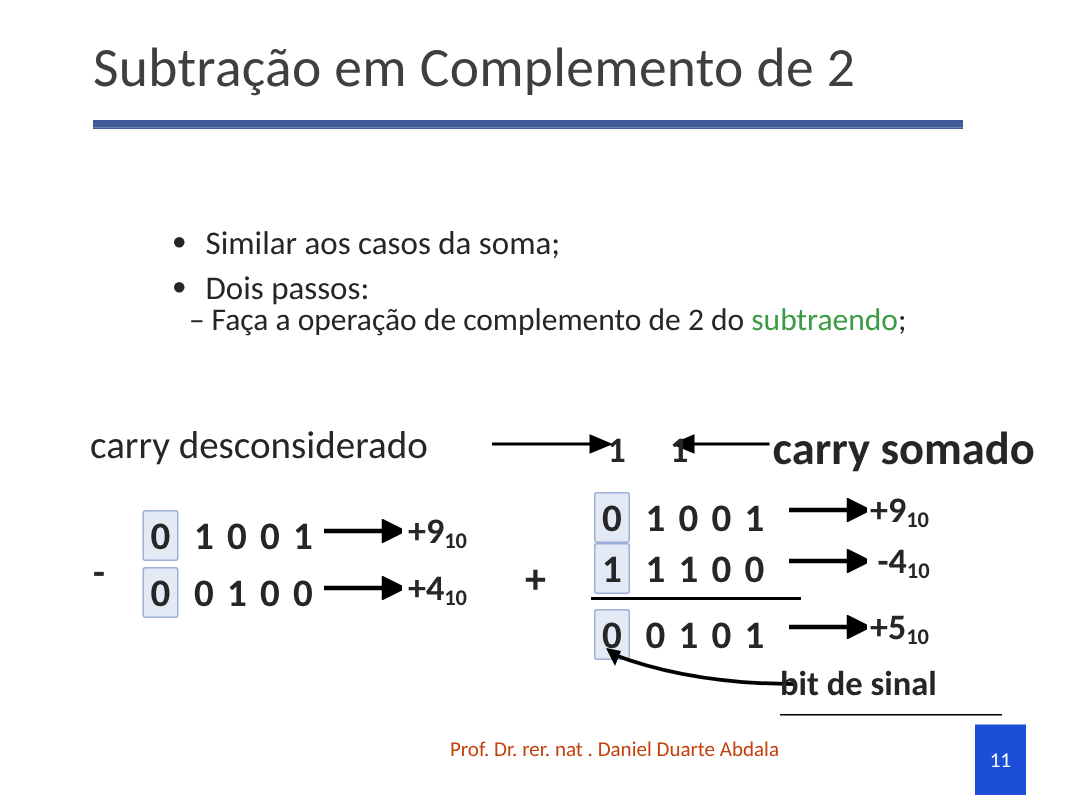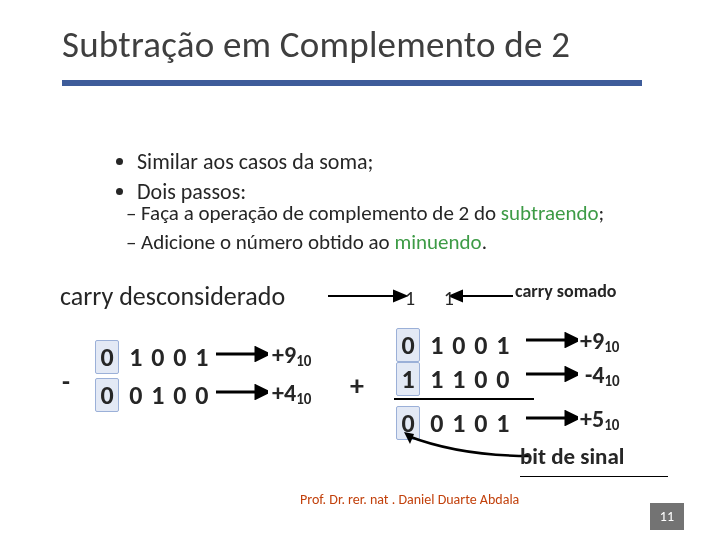--- a/index.html
+++ b/index.html
@@ -7,63 +7,62 @@
   .title{position:absolute;left:62px;top:22px;font-size:37px;color:#3f3f3f;letter-spacing:.2px}
   .rule{position:absolute;left:62px;top:80px;width:580px;height:10px;border-top:5px solid #3e5c9a}
   .rule:after{content:"";position:absolute;left:0;top:0;width:580px;border-top:1.5px solid #3e5c9a}
   .bullets{position:absolute;left:75px;top:125px;font-size:22px;line-height:1.35}
   .bullets li{list-style:disc;margin-left:22px}
   .subs{position:absolute;left:110px;top:198px;font-size:21px;line-height:1.35}
   .subs div{margin:1px 16px}
   .dash{display:inline-block;width:15px}
   .kw{color:#3d9b46}
   .sec-carry-l{position:absolute;left:60px;top:280px;font-size:26px;font-weight:400}
-  .sec-carry-r{position:absolute;left:515px;top:280px;font-size:18px;font-weight:700}
+  .sec-carry-r{position:absolute;left:515px;top:280px;font-size:31px;font-weight:700}
   .arrow-c{position:absolute;stroke:#000;fill:none;stroke-width:2}
    
   .minus{position:absolute;left:62px;top:365px;font-size:26px;font-weight:700}
   .bits{font-family:Calibri,Arial,sans-serif;font-size:26px;font-weight:700;letter-spacing:0}
   .cell{display:inline-block;width:22px;text-align:center}
   .hl{background:#e3e9f5;border:1px solid #9bb0d8;border-radius:2px}
   .rowL1{position:absolute;left:95px;top:340px}
   .rowL2{position:absolute;left:95px;top:378px}
   .arrR{position:absolute;stroke:#000;fill:#000;stroke-width:3}
   .valL1{position:absolute;left:272px;top:340px;font-size:24px;font-weight:700}
   .valL2{position:absolute;left:272px;top:378px;font-size:24px;font-weight:700}
   .sub10{font-size:15px;vertical-align:-3px}
   
   .plus{position:absolute;left:350px;top:368px;font-size:28px;font-weight:700}
-  .carry11{position:absolute;left:405px;top:286px;font-size:20px;font-weight:400;letter-spacing:12px}
+  .carry11{position:absolute;left:405px;top:286px;font-size:24px;font-weight:700;letter-spacing:12px}
   .rowR1{position:absolute;left:396px;top:328px}
   .rowR2{position:absolute;left:396px;top:362px}
   .rowR3{position:absolute;left:396px;top:406px}
   .hrR{position:absolute;left:394px;top:398px;width:140px;border-top:2px solid #000}
   .valR1{position:absolute;left:580px;top:326px;font-size:24px;font-weight:700}
   .valR2{position:absolute;left:585px;top:360px;font-size:24px;font-weight:700}
   .valR3{position:absolute;left:580px;top:404px;font-size:24px;font-weight:700}
   .bitde{position:absolute;left:520px;top:442px;font-size:23px;font-weight:700}
   .hrB{position:absolute;left:520px;top:476px;width:148px;border-top:1.5px solid #000}
   .footer{position:absolute;left:300px;top:491px;font-size:14px;color:#c2410c}
-  .page{position:absolute;right:12px;bottom:10px;background:#737373;color:#fff;font-size:14px;padding:5px 10px}
+  .page{position:absolute;right:12px;bottom:10px;background:#1d4ed8;color:#fff;font-size:14px;padding:15px 10px}
 </style>
 </head>
 <body>
 <div class="slide">
 
 <div class="title">Subtração em Complemento de 2</div>
 <div class="rule"></div>
 
 <ul class="bullets">
   <li>Similar aos casos da soma;</li>
   <li>Dois passos:</li>
 </ul>
 
 <div class="subs">
   <div><span class="dash">–</span><span>Faça a operação de complemento de 2 do </span><span class="kw">subtraendo</span><span>;</span></div>
-  <div><span class="dash">–</span><span>Adicione o número obtido ao </span><span class="kw">minuendo</span><span>.</span></div>
 </div>
 
 <div class="sec-carry-l">carry desconsiderado</div>
 <div class="sec-carry-r">carry somado</div>
 
 <svg class="arrow-c" style="left:328px;top:288px" width="80" height="18">
   <line x1="0" y1="8" x2="66" y2="8"></line>
       <polygon points="66,3 78,8 66,13" fill="#000"></polygon>
 </svg>
 

